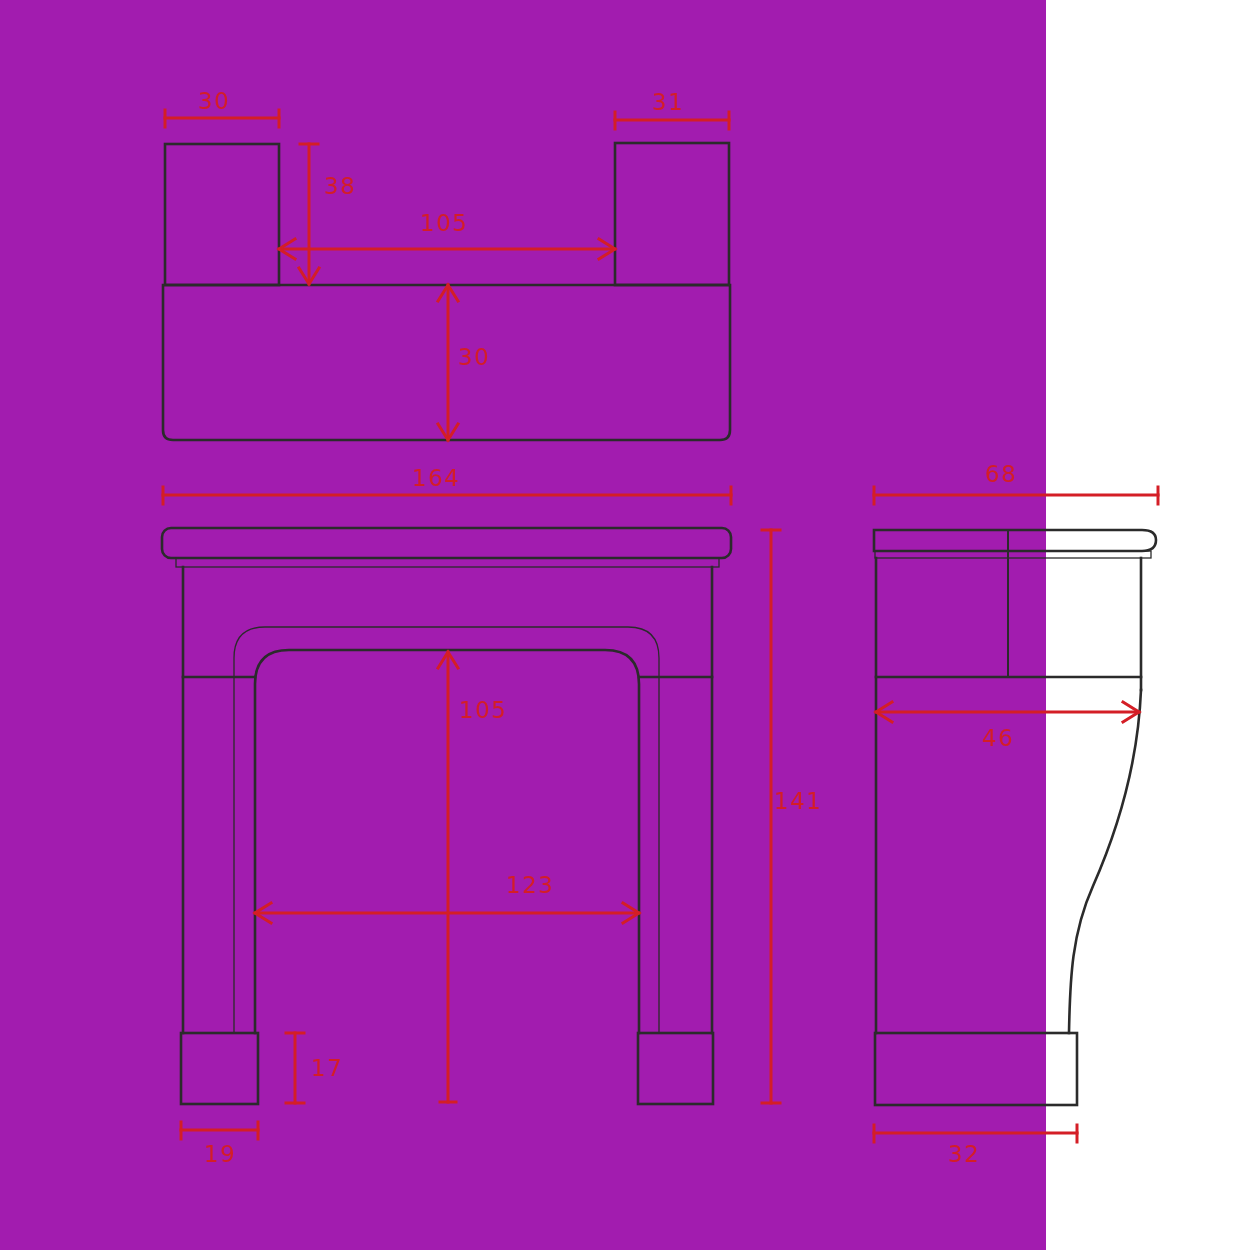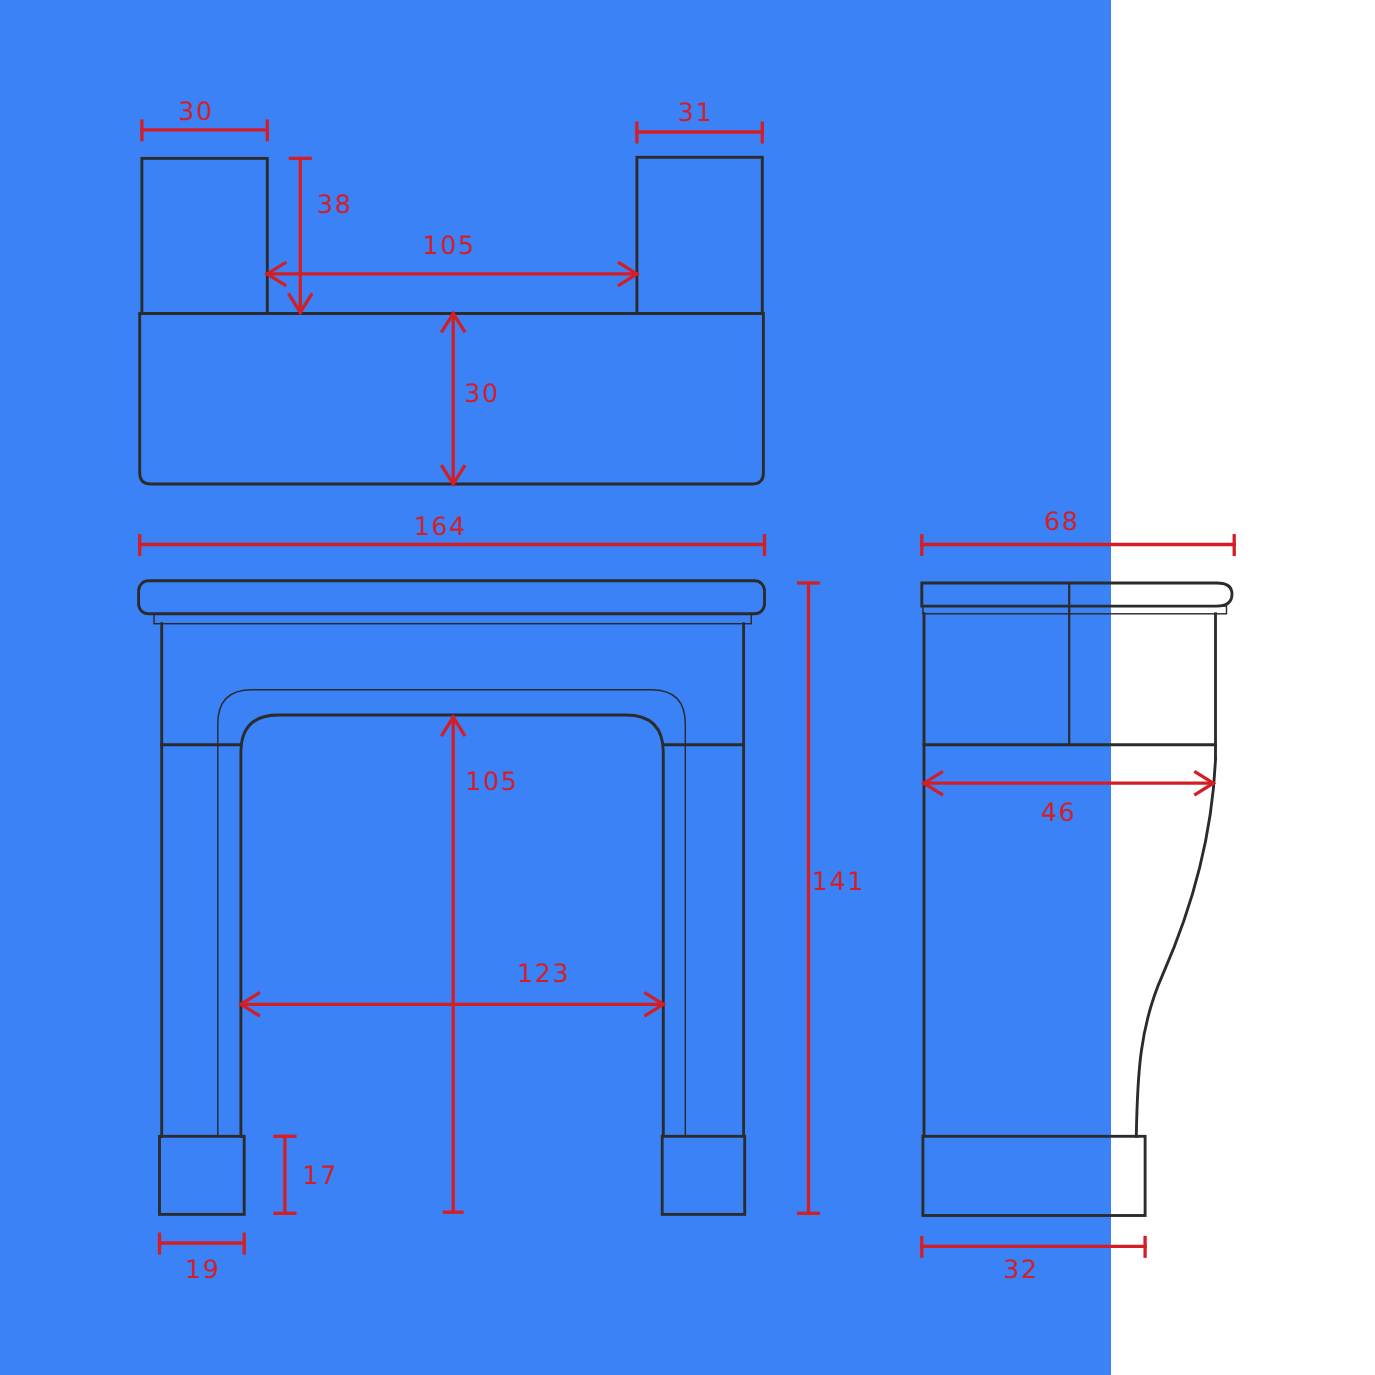--- a/index.html
+++ b/index.html
@@ -1,16 +1,16 @@
 <!DOCTYPE html>
 <html><head>
 <meta charset="utf-8">
 <style>
   html,body{margin:0;padding:0;background:#ffffff;}
-  .stage{width:1010px;height:1250px;background:#3b82f6;position:relative;}
+  .stage{width:1010px;height:1250px;background:#a21caf;position:relative;padding-left:36px;}
   svg{display:block;}
   .ol{stroke:#2b2b2b;stroke-width:2.6;fill:none;stroke-linecap:square;}
   .th{stroke:#2b2b2b;stroke-width:1.3;fill:none;stroke-linecap:square;}
   .dim{stroke:#d41e26;stroke-width:3;fill:none;stroke-linecap:square;}
   .dimtxt{fill:#d41e26;font-family:"DejaVu Sans",sans-serif;font-size:23px;text-anchor:middle;letter-spacing:1.5px;}
 </style>
 </head>
 <body>
 
 <div class="stage">

